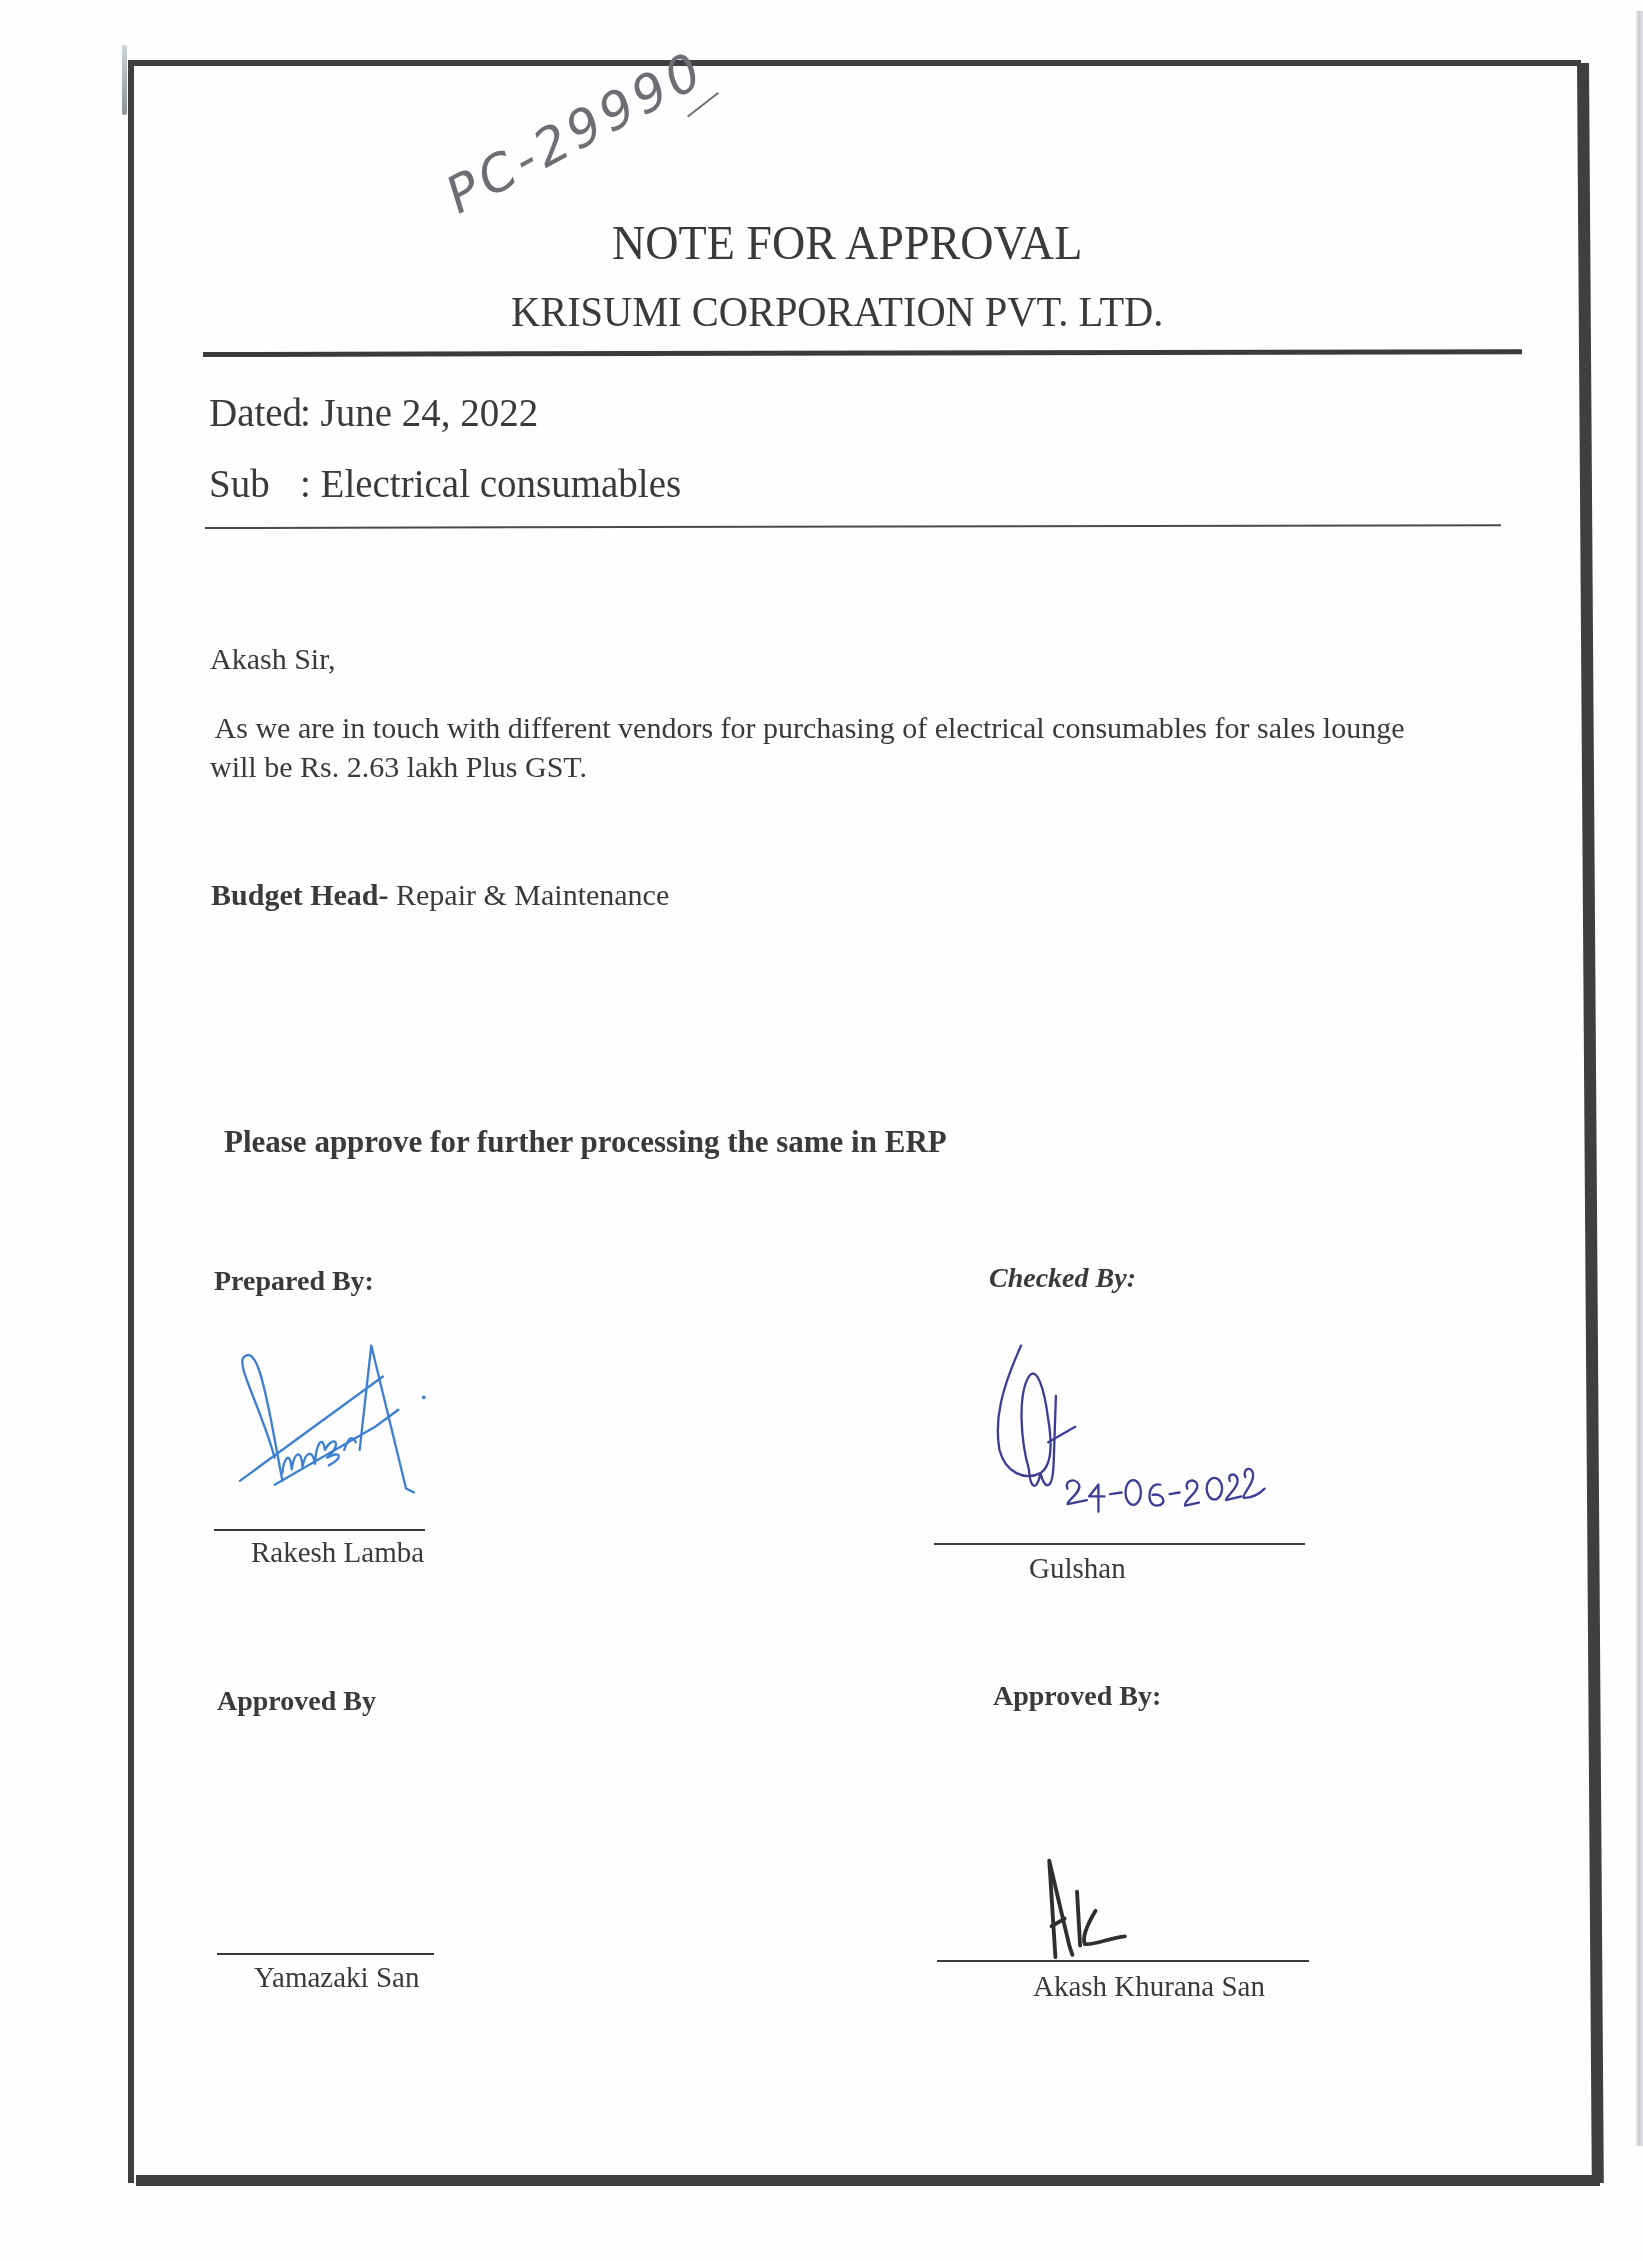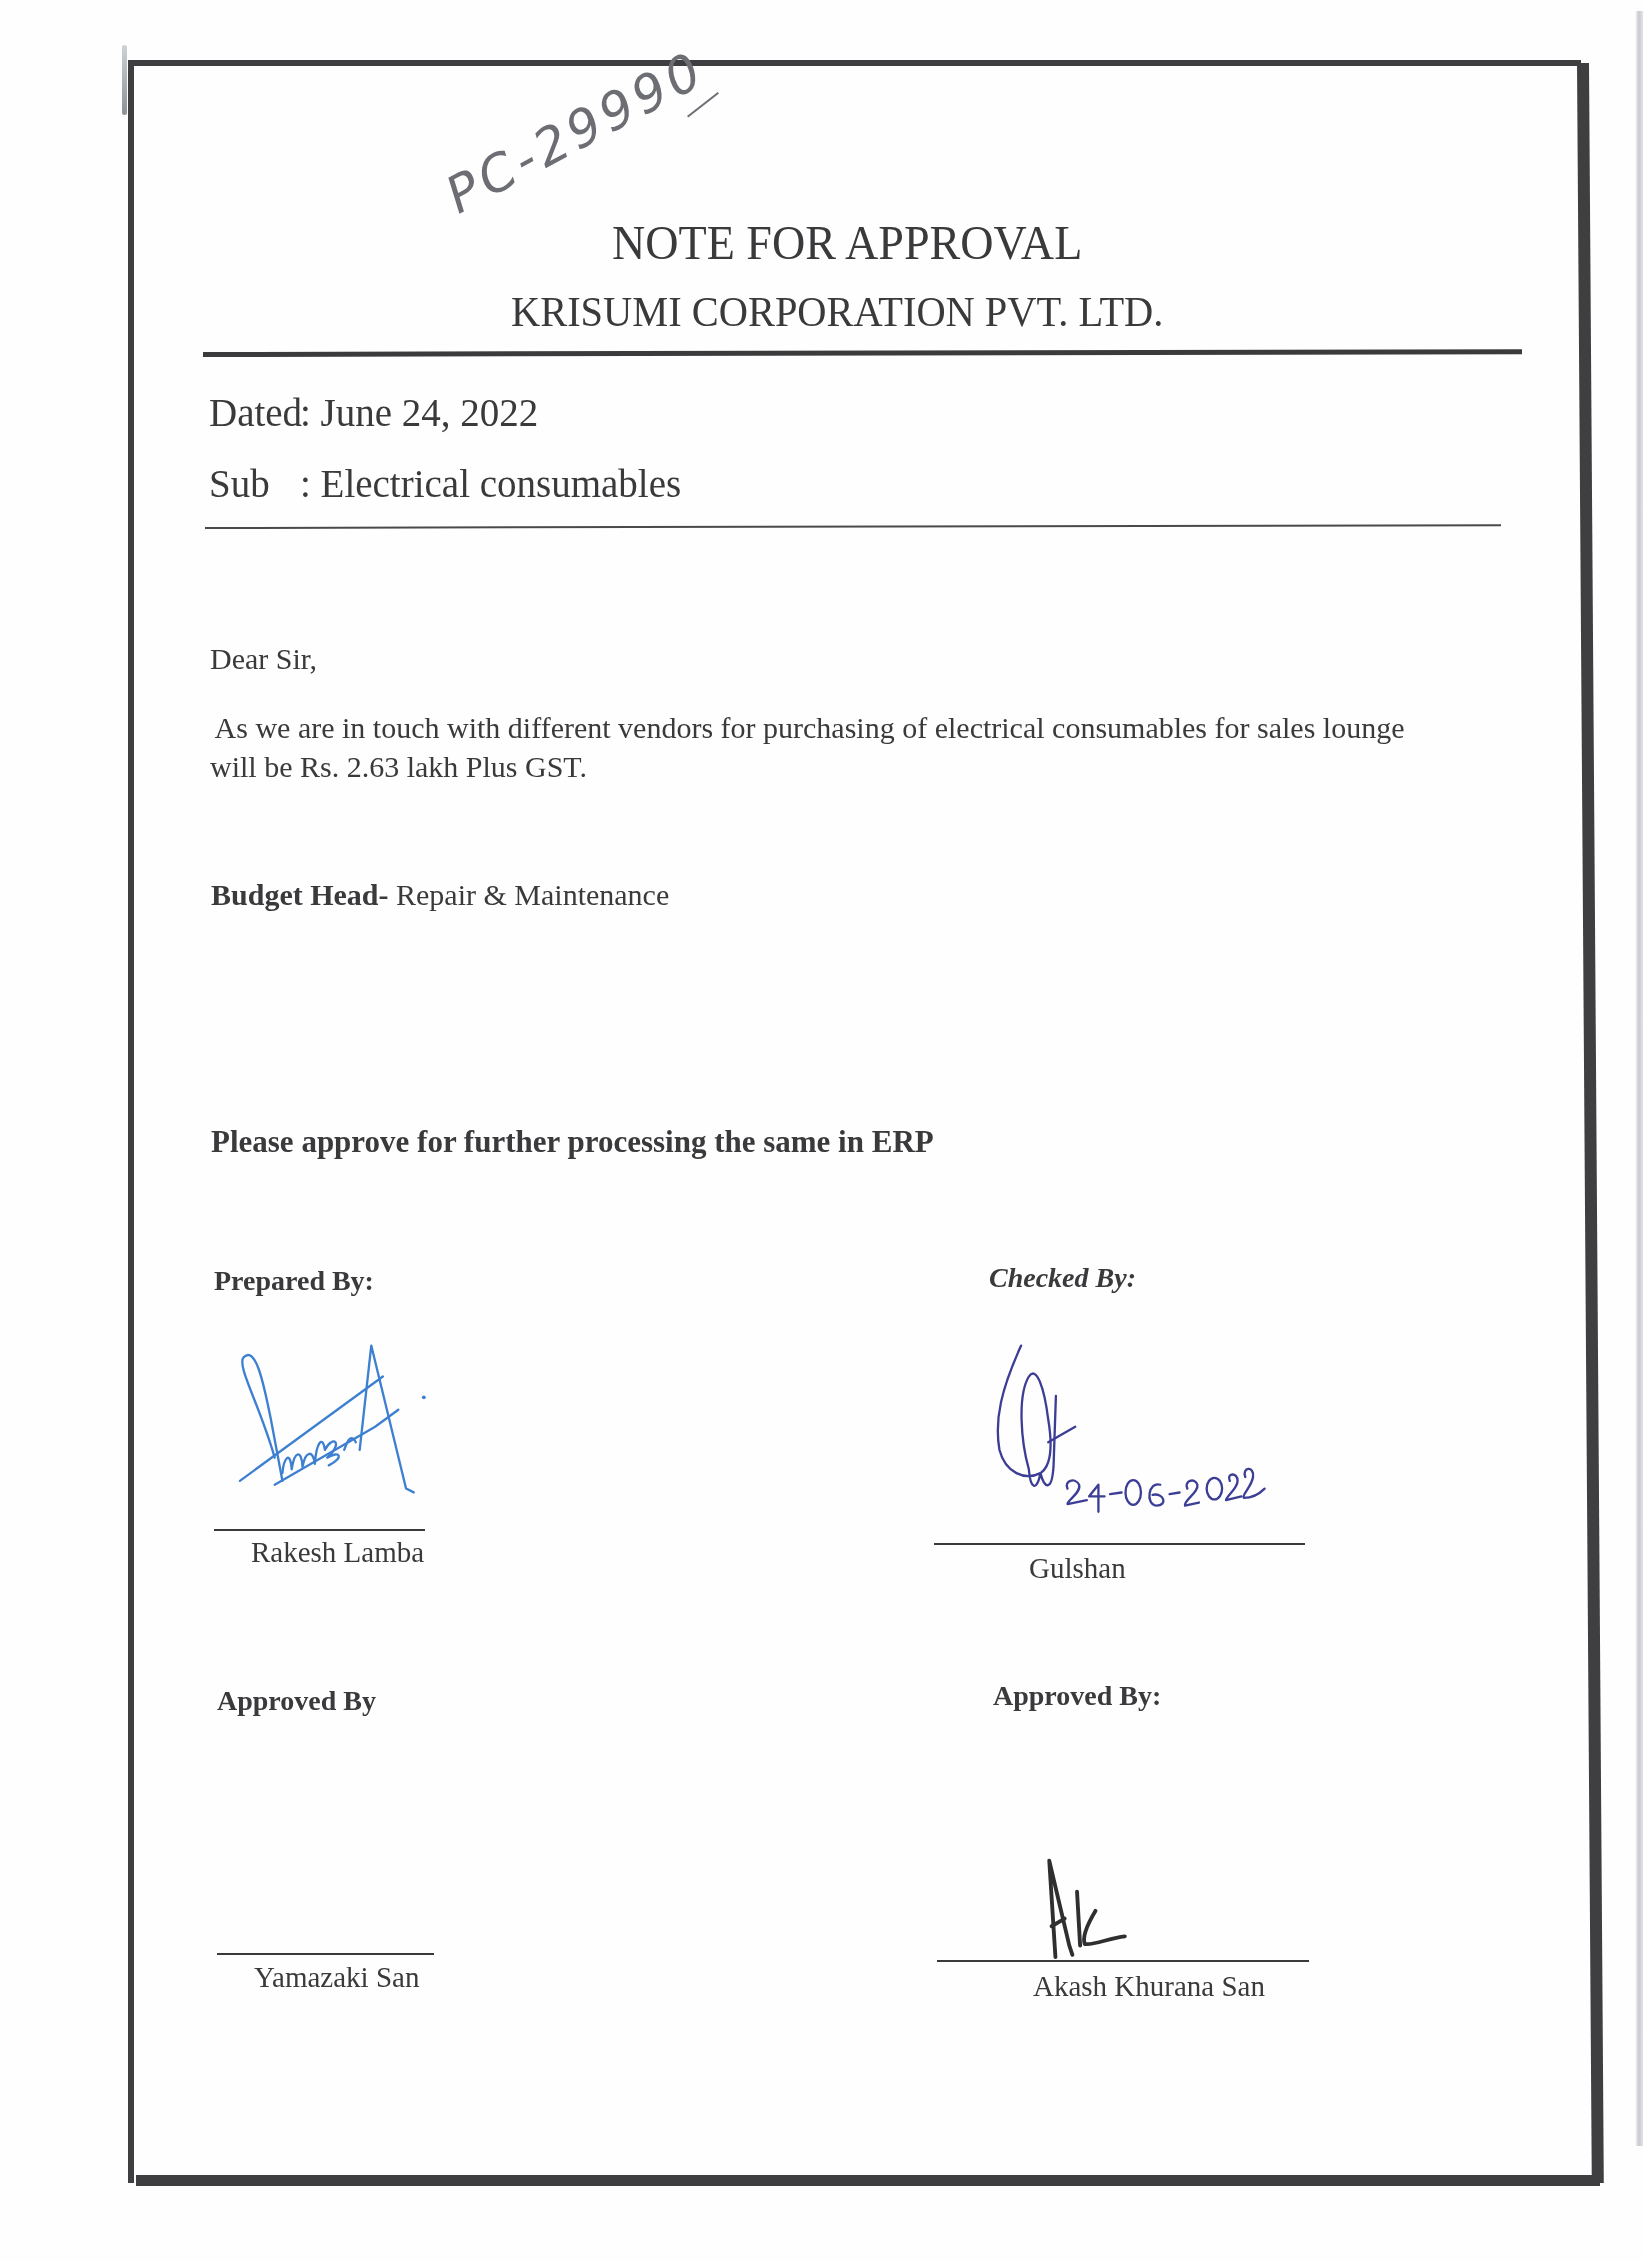--- a/index.html
+++ b/index.html
@@ -30,21 +30,21 @@
   .dated-label { left: 209px; top: 393px; }
   .dated-value { left: 300px; top: 393px; }
   .sub-label { left: 209px; top: 464px; }
   .sub-value { left: 300px; top: 464px; }
 
   .body-text { font-size: 30px; }
   .salutation { left: 210px; top: 644px; }
   .para { left: 210px; top: 708px; width: 1315px; white-space: normal; line-height: 39px; }
   .para .line { display: block; white-space: nowrap; }
   .budget { left: 211px; top: 880px; font-size: 30px; }
-  .request { left: 211px; top: 1126px; font-size: 31px; font-weight: bold; }
+  .request { left: 224px; top: 1126px; font-size: 31px; font-weight: bold; }
 
   .sig-heading { font-size: 28px; font-weight: bold; }
   .sig-name { font-size: 29px; margin-left: 37px; }
   .sig-line { position: absolute; height: 2.3px; background: #3a3a3c; }
 
   .prepared-heading { left: 214px; top: 1267px; }
   .checked-heading { left: 989px; top: 1264px; font-style: italic; }
   .prepared-line { left: 214px; top: 1529px; width: 211px; }
   .checked-line { left: 934px; top: 1543px; width: 371px; }
   .prepared-name { left: 214px; top: 1538px; }
@@ -88,21 +88,21 @@
     <span>:</span>
     <span>June 24, 2022</span>
   </div>
   <div class="abs serif meta-label sub-label">Sub</div>
   <div class="abs serif meta-label sub-value">
     <span>:</span>
     <span>Electrical consumables</span>
   </div>
   <div class="rule-sub"></div>
 
-  <div class="abs serif body-text salutation">Dear Sir,</div>
+  <div class="abs serif body-text salutation">Akash Sir,</div>
   <div class="abs serif body-text para">
     <span class="line" style="padding-left:4.6px;">As we are in touch with different vendors for purchasing of electrical consumables for sales lounge</span>
     <span class="line">will be Rs. 2.63 lakh Plus GST.</span>
   </div>
 
   <div class="abs serif budget">
     <span class="b">Budget Head-</span><span style="white-space:pre;"> Repair &amp; Maintenance</span>
   </div>
 
   <div class="abs serif request">Please approve for further processing the same in ERP</div>

